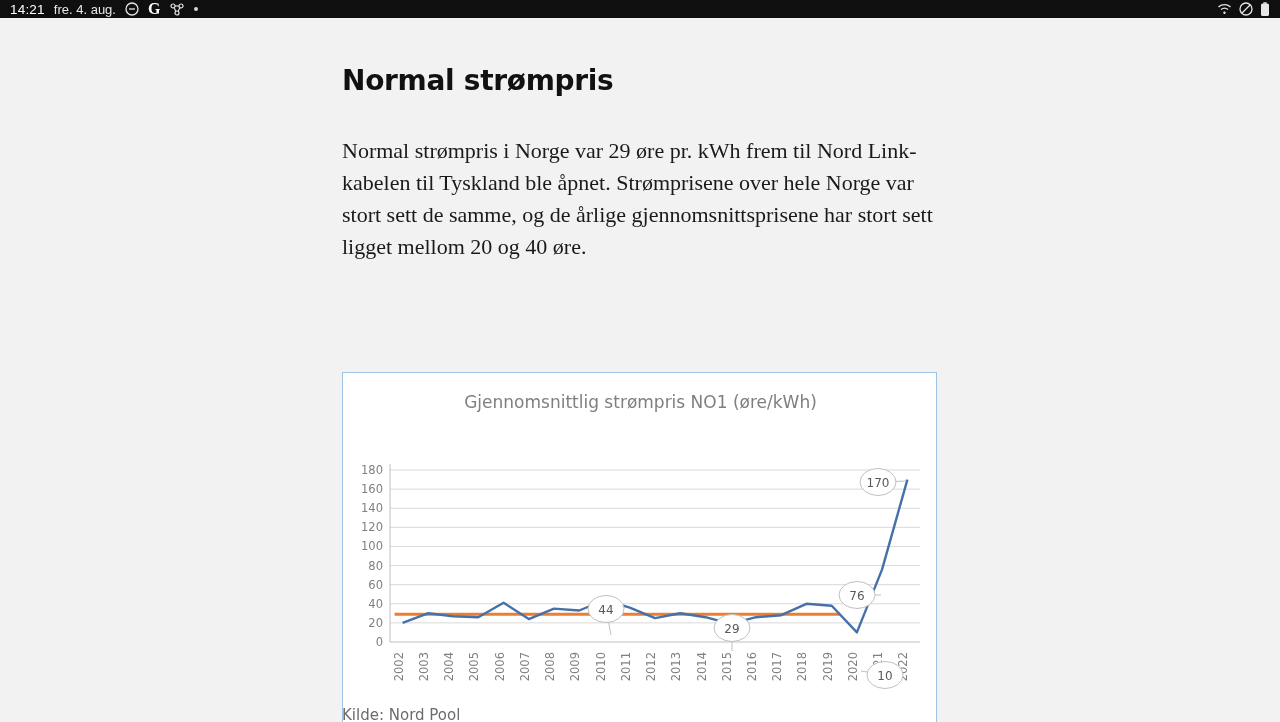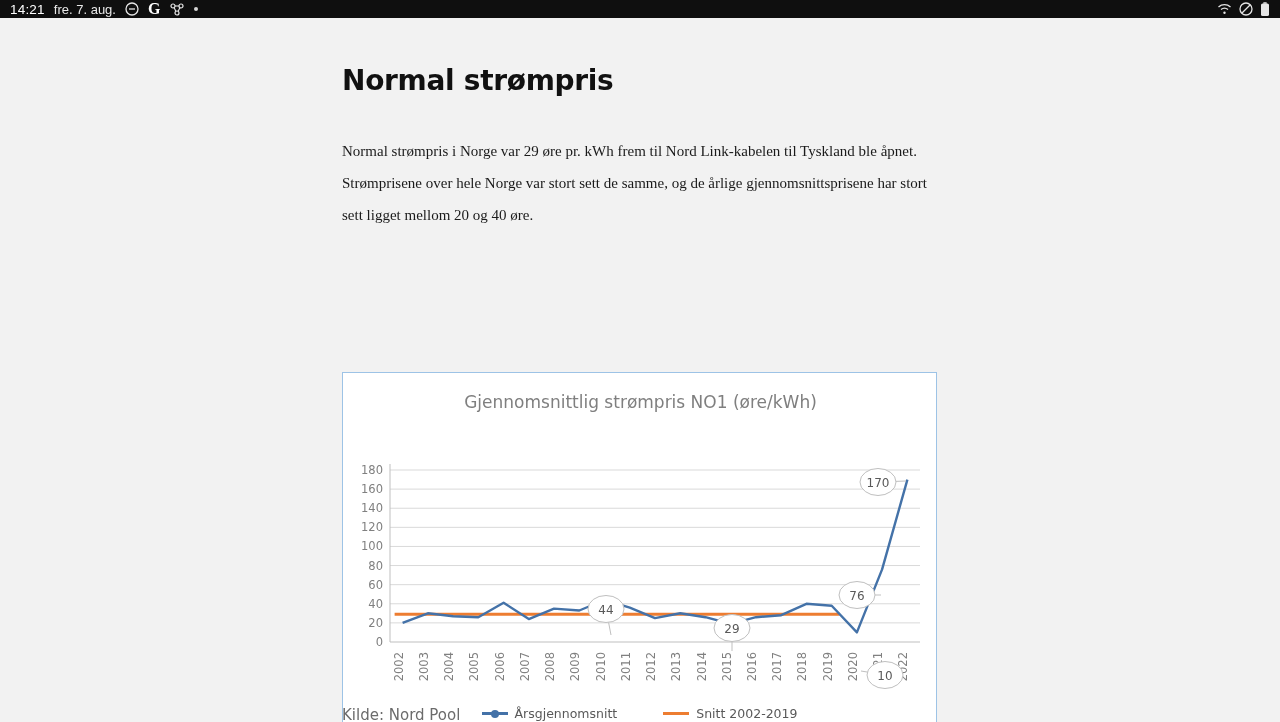--- a/index.html
+++ b/index.html
@@ -65,21 +65,21 @@
   .article-title {
     font-family: "DejaVu Sans", sans-serif;
     font-weight: bold;
     font-size: 28px;
     color: #111111;
     letter-spacing: -0.3px;
     margin: 0 0 38px 0;
   }
   .article-body {
     font-family: "Liberation Serif", serif;
-    font-size: 15px;
+    font-size: 22px;
     line-height: 32px;
     color: #1a1a1a;
     margin: 0;
     width: 592px;
   }
 
   
   .chart-card {
     position: absolute;
     left: 342px;
@@ -143,21 +143,21 @@
 
   .axis-label { font-size: 11.5px; fill: #808080; font-family: "DejaVu Sans", sans-serif; }
   .callout-text { font-size: 12px; fill: #595959; font-family: "DejaVu Sans", sans-serif; }
 </style>
 </head>
 <body>
 
 <div class="statusbar">
   <div class="left">
     <span class="sb-time">14:21</span>
-    <span class="sb-date">fre. 7. aug.</span>
+    <span class="sb-date">fre. 4. aug.</span>
     <span class="sb-icon">
       <svg width="14" height="14" viewBox="0 0 14 14">
         <circle cx="7" cy="7" r="6" fill="none" stroke="#e6e6e6" stroke-width="1.3"></circle>
         <line x1="4" y1="7" x2="10" y2="7" stroke="#e6e6e6" stroke-width="1.3"></line>
       </svg>
     </span>
     <span class="sb-icon g-glyph">G</span>
     <span class="sb-icon">
       <svg width="16" height="14" viewBox="0 0 16 14">
         <circle cx="4" cy="4" r="2" fill="none" stroke="#e6e6e6" stroke-width="1.2"></circle>
@@ -268,29 +268,16 @@
             <ellipse cx="389" cy="216" rx="18" ry="13.5" fill="#ffffff" stroke="#bfbfbf" stroke-width="1"></ellipse>
             <text x="389" y="220.5" text-anchor="middle" class="callout-text">29</text>
           </g>
           <g>
             <line x1="542" y1="263" x2="518" y2="259" stroke="#bfbfbf" stroke-width="1"></line>
             <ellipse cx="542" cy="263" rx="18" ry="13.5" fill="#ffffff" stroke="#bfbfbf" stroke-width="1"></ellipse>
             <text x="542" y="267.5" text-anchor="middle" class="callout-text">10</text>
           </g>
         </svg>
     </div>
-    <div class="legend">
-      <div class="legend-item">
-        <span class="legend-marker">
-            <i></i>
-            <b></b>
-          </span>
-        <span>Årsgjennomsnitt</span>
-      </div>
-      <div class="legend-item">
-        <span class="legend-swatch" style="background:#ed7d31"></span>
-        <span>Snitt 2002-2019</span>
-      </div>
-    </div>
   </div>
 
   <div class="source">Kilde: Nord Pool</div>
 </div>
 
 </body></html>

